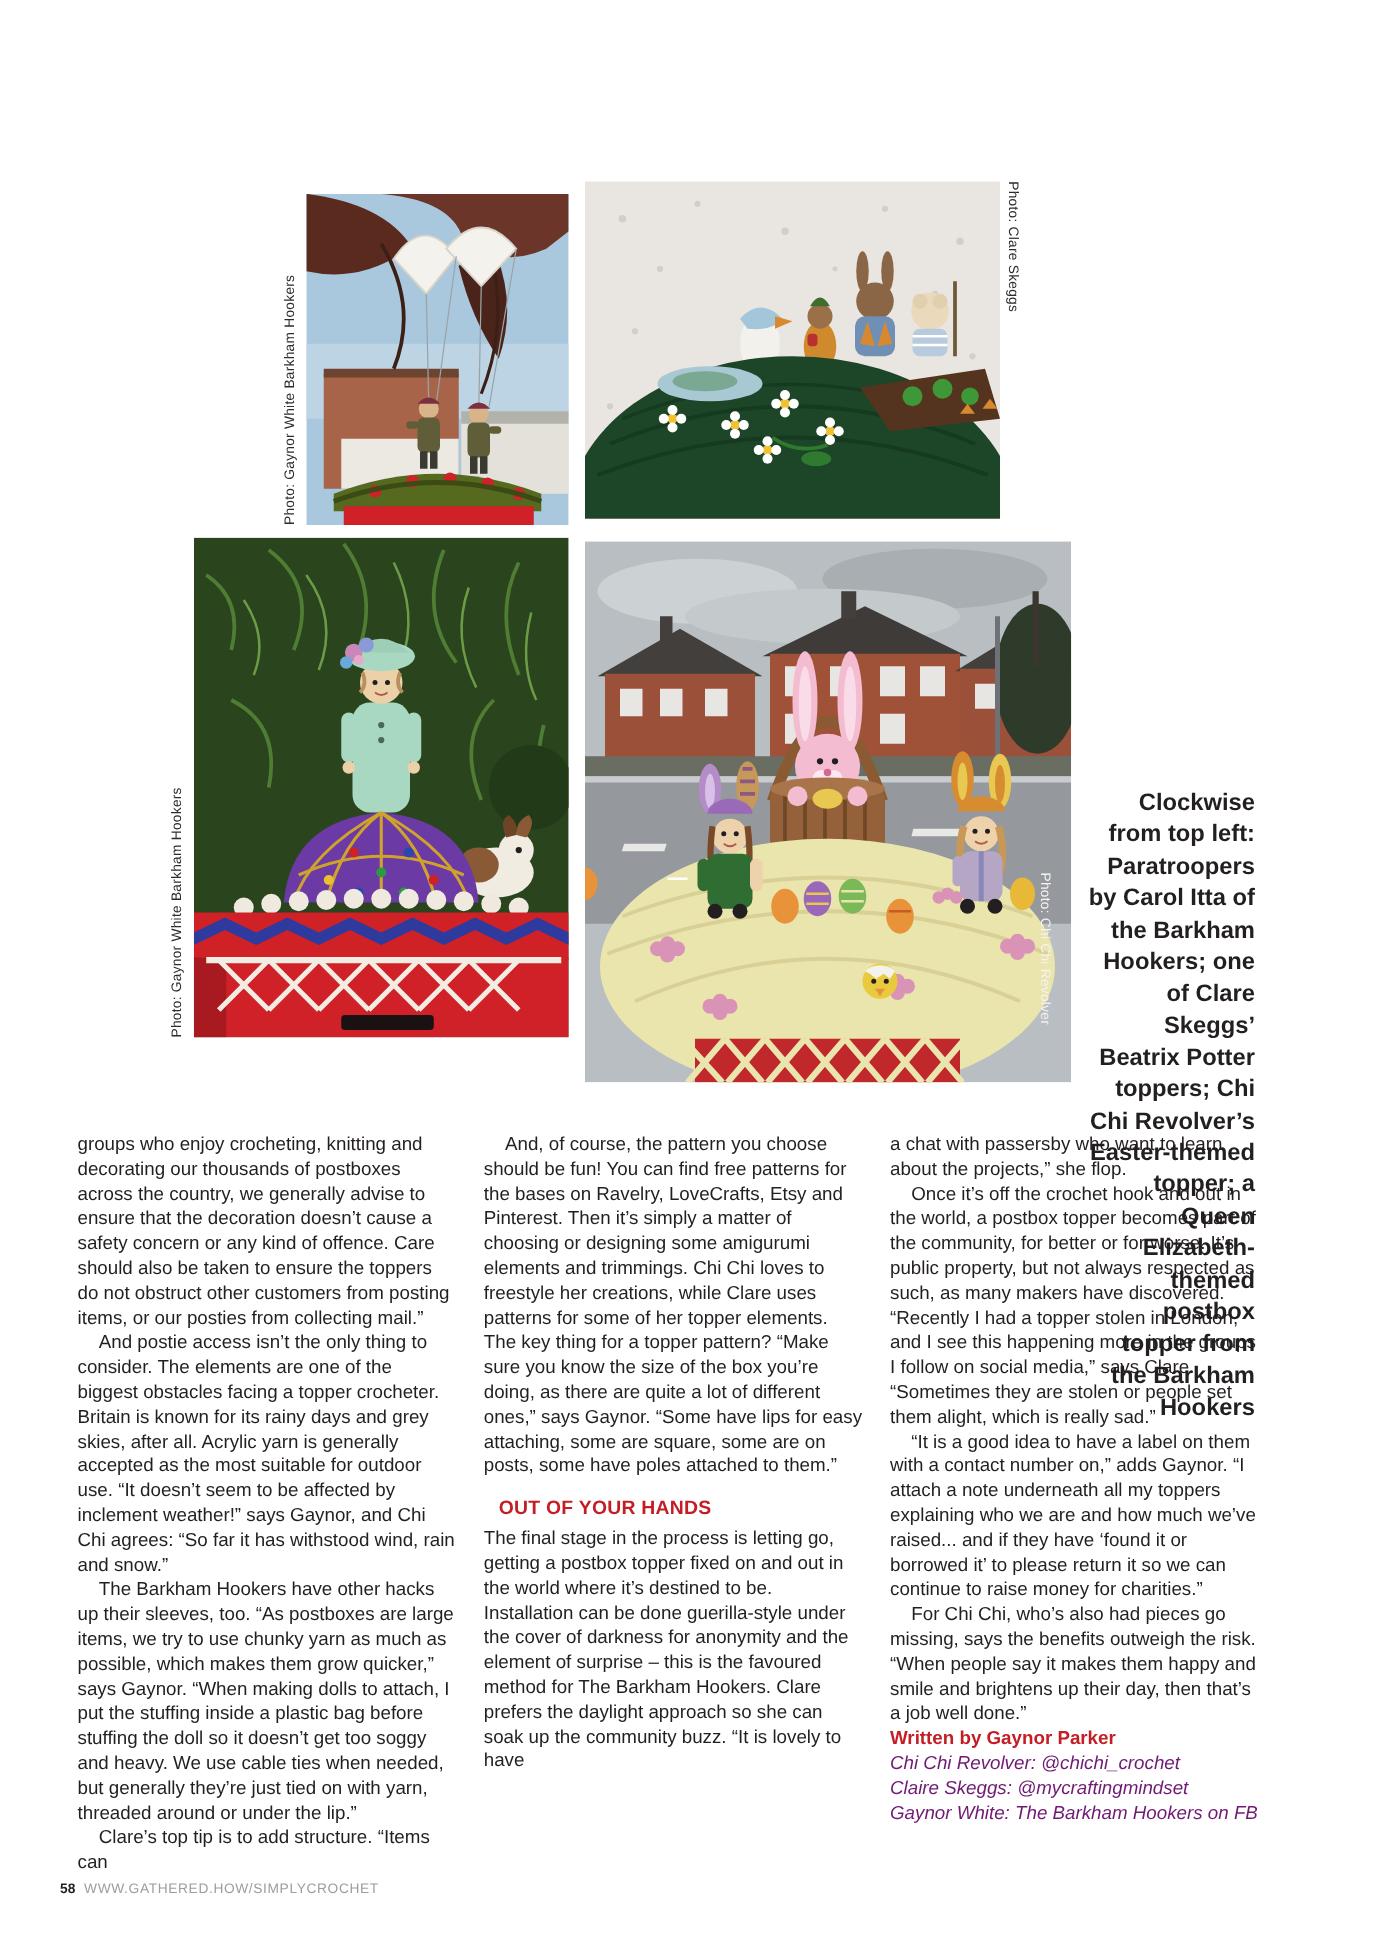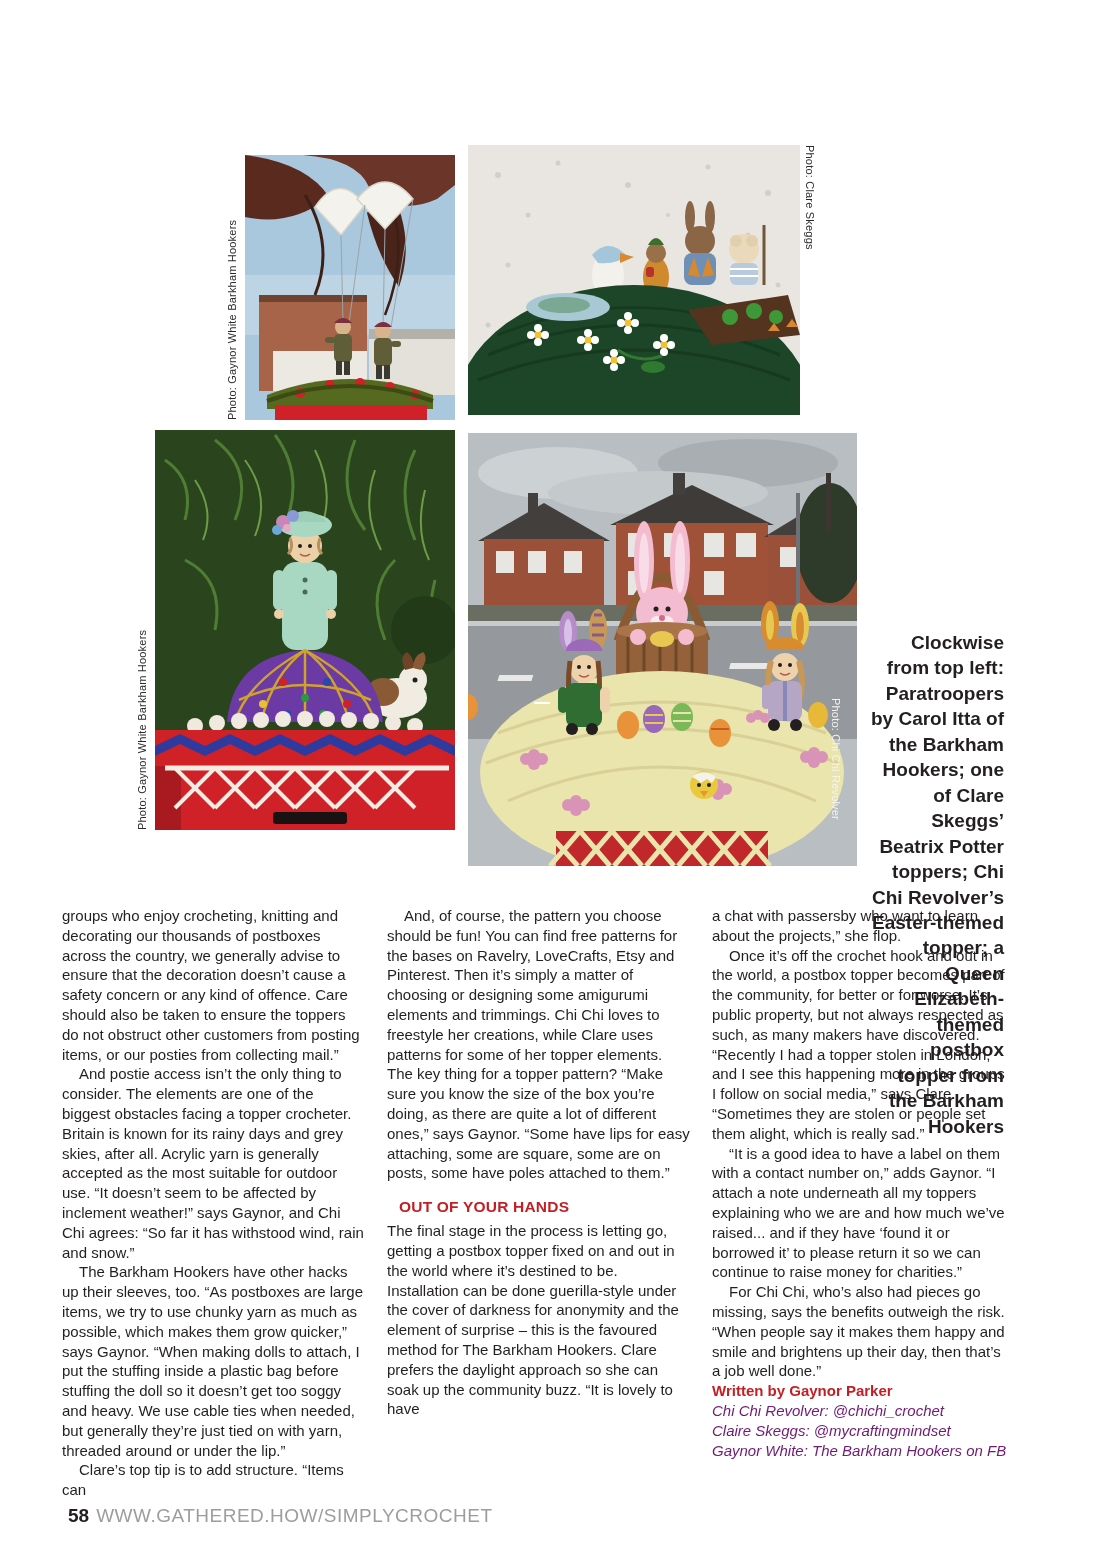--- a/index.html
+++ b/index.html
@@ -29,21 +29,21 @@
 
   
   .col{position:absolute;top:906px;width:303px;font-size:15px;line-height:1.32;color:#231f20;}
   .col p{margin:0;}
   .col p.indent{text-indent:17px;}
   .col h3.heading{color:#c41e25;font-size:15.5px;line-height:1.3;margin:14px 12px 4px;letter-spacing:.2px;}
   .col p.byline{color:#c41e25;font-weight:bold;}
   .col p.credit-line{color:#701a75;font-style:italic;}
 
   
-  .footer{position:absolute;left:68px;top:1505px;font-size:19px;white-space:nowrap;}
+  .footer{position:absolute;left:48px;top:1505px;font-size:11px;white-space:nowrap;}
   .footer .num{font-weight:bold;color:#231f20;}
   .footer .url{color:#9d9d9d;margin-left:7px;letter-spacing:.5px;}
 </style>
 </head>
 <body>
 
 <div class="page">
 
 
   <div class="photo" style="left:245px;top:155px;width:210px;height:265px;">

